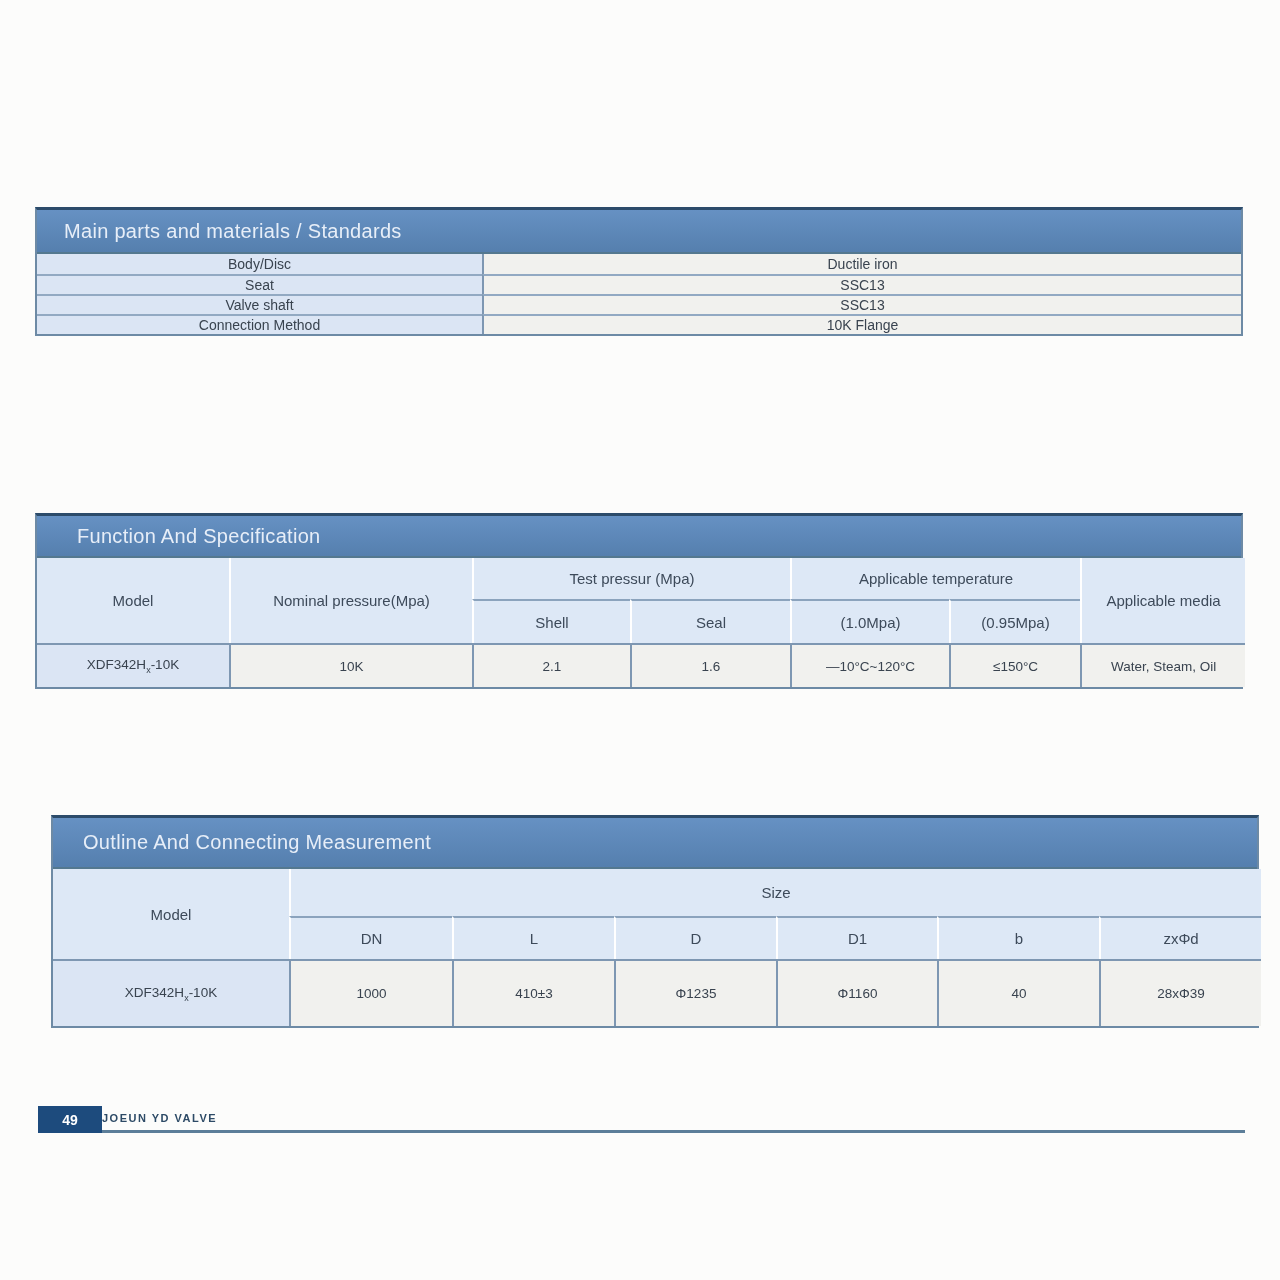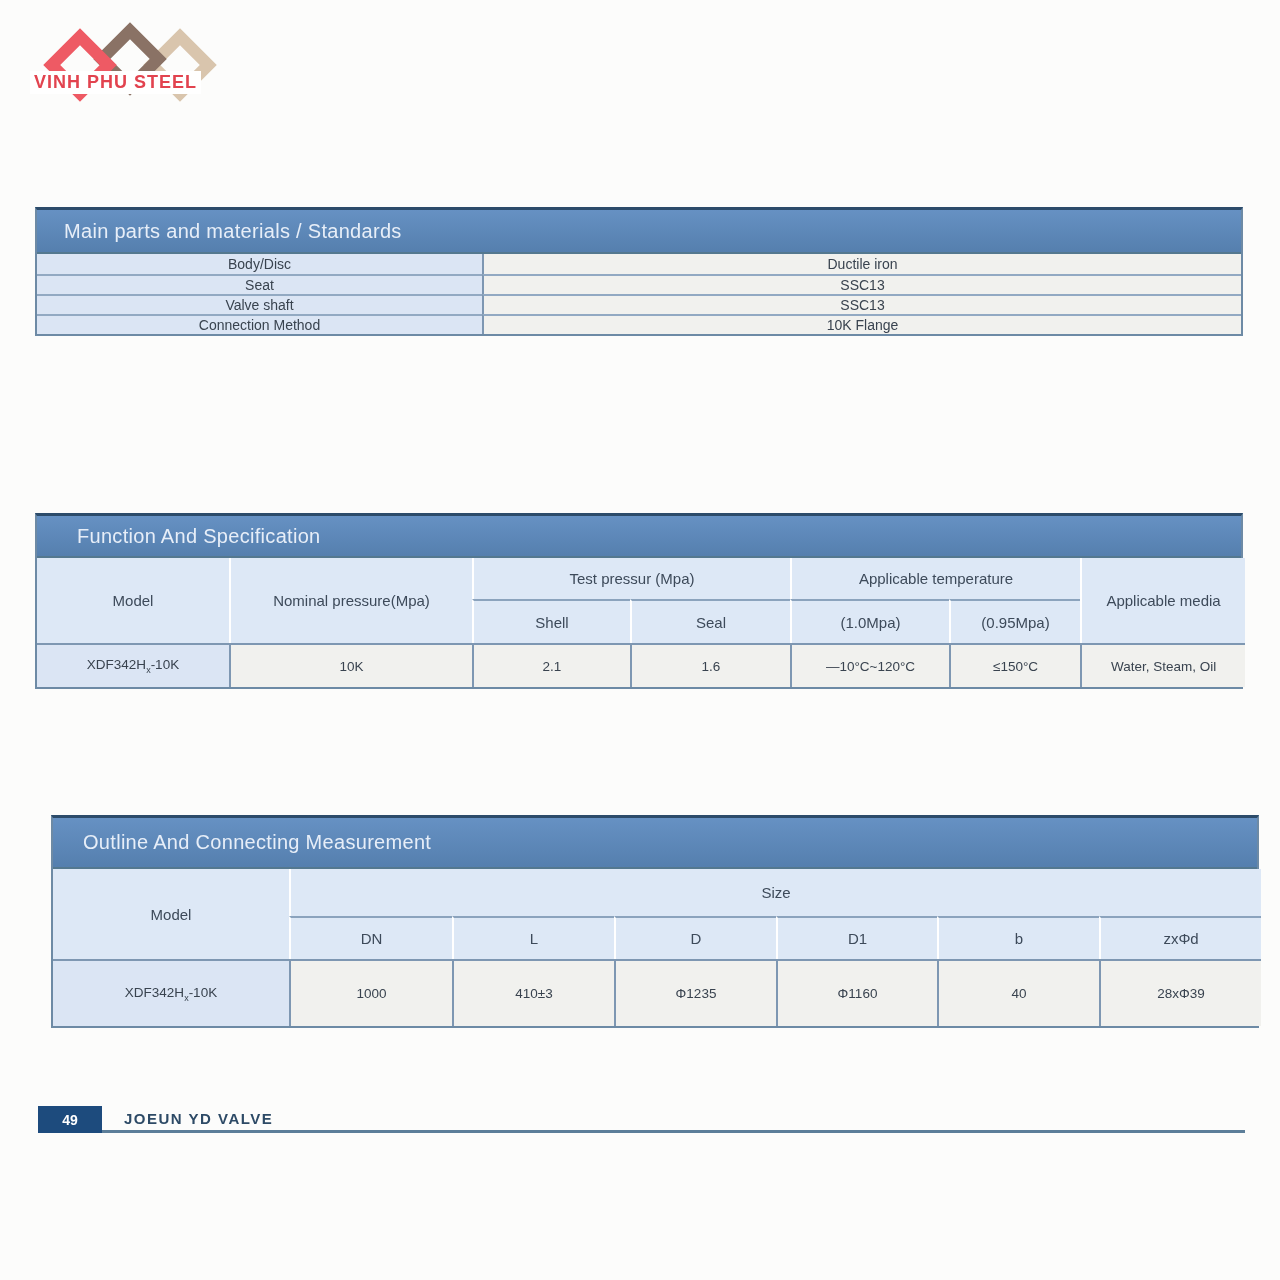--- a/index.html
+++ b/index.html
@@ -61,34 +61,28 @@
   #t3 .hr2 td { height:43px; }
   #t3 .dr  td { height:67px; }
 
   
   .footer { position:absolute; left:38px; top:1106px; width:1207px;
             display:flex; align-items:flex-end; }
   .badge { width:64px; height:27px; background:#1d4b7d; color:#ffffff;
            font-size:14px; font-weight:bold; display:flex; align-items:center;
            justify-content:center; }
   .brandline { flex:1; height:27px; border-bottom:3px solid #5c7e99;
-               display:flex; align-items:center; padding-left:22px;
-               font-size:15px; font-weight:bold; letter-spacing:1.5px; color:#2d4a66; }
+               display:flex; align-items:center; 
+               font-size:11px; font-weight:bold; letter-spacing:1.5px; color:#2d4a66; }
 </style>
 </head>
 <body>
 
 <div class="page">
 
-  <div class="logo">
-    <div class="dia dia-brown"></div>
-    <div class="dia dia-tan"></div>
-    <div class="dia dia-red"></div>
-    <div class="logo-text">VINH PHU STEEL</div>
-  </div>
 
   <div class="tbl" id="t1">
     <div class="band">Main parts and materials / Standards</div>
     <table>
       <colgroup>
           <col style="width:445px">
           <col>
         </colgroup>
       <tbody>
         <tr>

